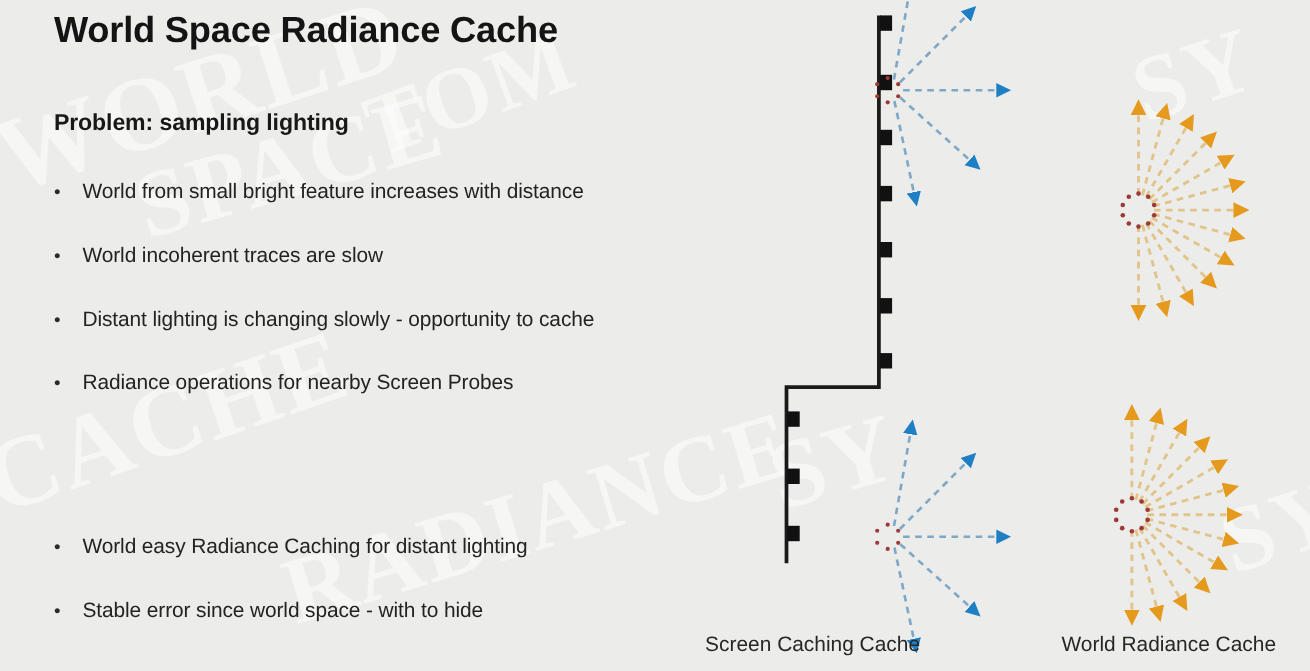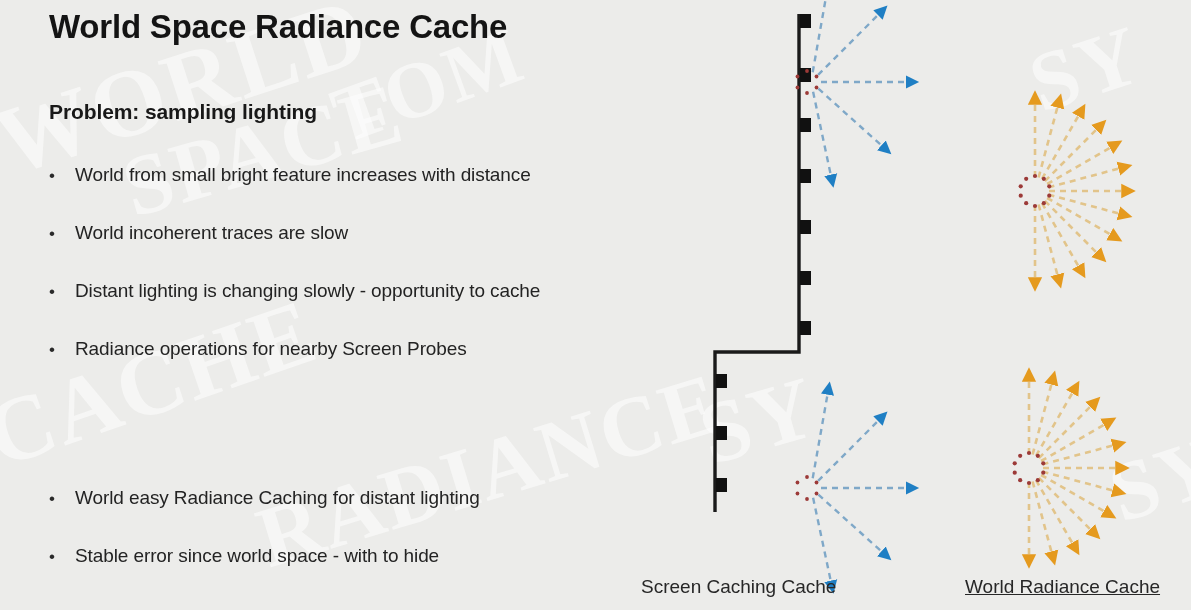--- a/index.html
+++ b/index.html
@@ -86,21 +86,21 @@
     width: 1191px;
     height: 610px;
   }
   .caption {
     position: absolute;
     font-size: 19px;
     color: #272727;
     white-space: nowrap;
   }
   .caption.screen { left: 612px; top: 576px; }
-  .caption.world  { left: 936px; top: 576px; text-decoration: underline; }
+  .caption.world  { left: 936px; top: 576px; }
 </style>
 </head>
 <body>
 
 <div id="slide">
 
   <div id="watermark">
     <div class="wm-text" style="left:-10px;top:30px;font-size:96px;transform:rotate(-18deg);">WORLD</div>
     <div class="wm-text" style="left:120px;top:100px;font-size:86px;transform:rotate(-16deg);">SPACE</div>
     <div class="wm-text" style="left:330px;top:40px;font-size:80px;transform:rotate(-20deg);">TOM</div>

